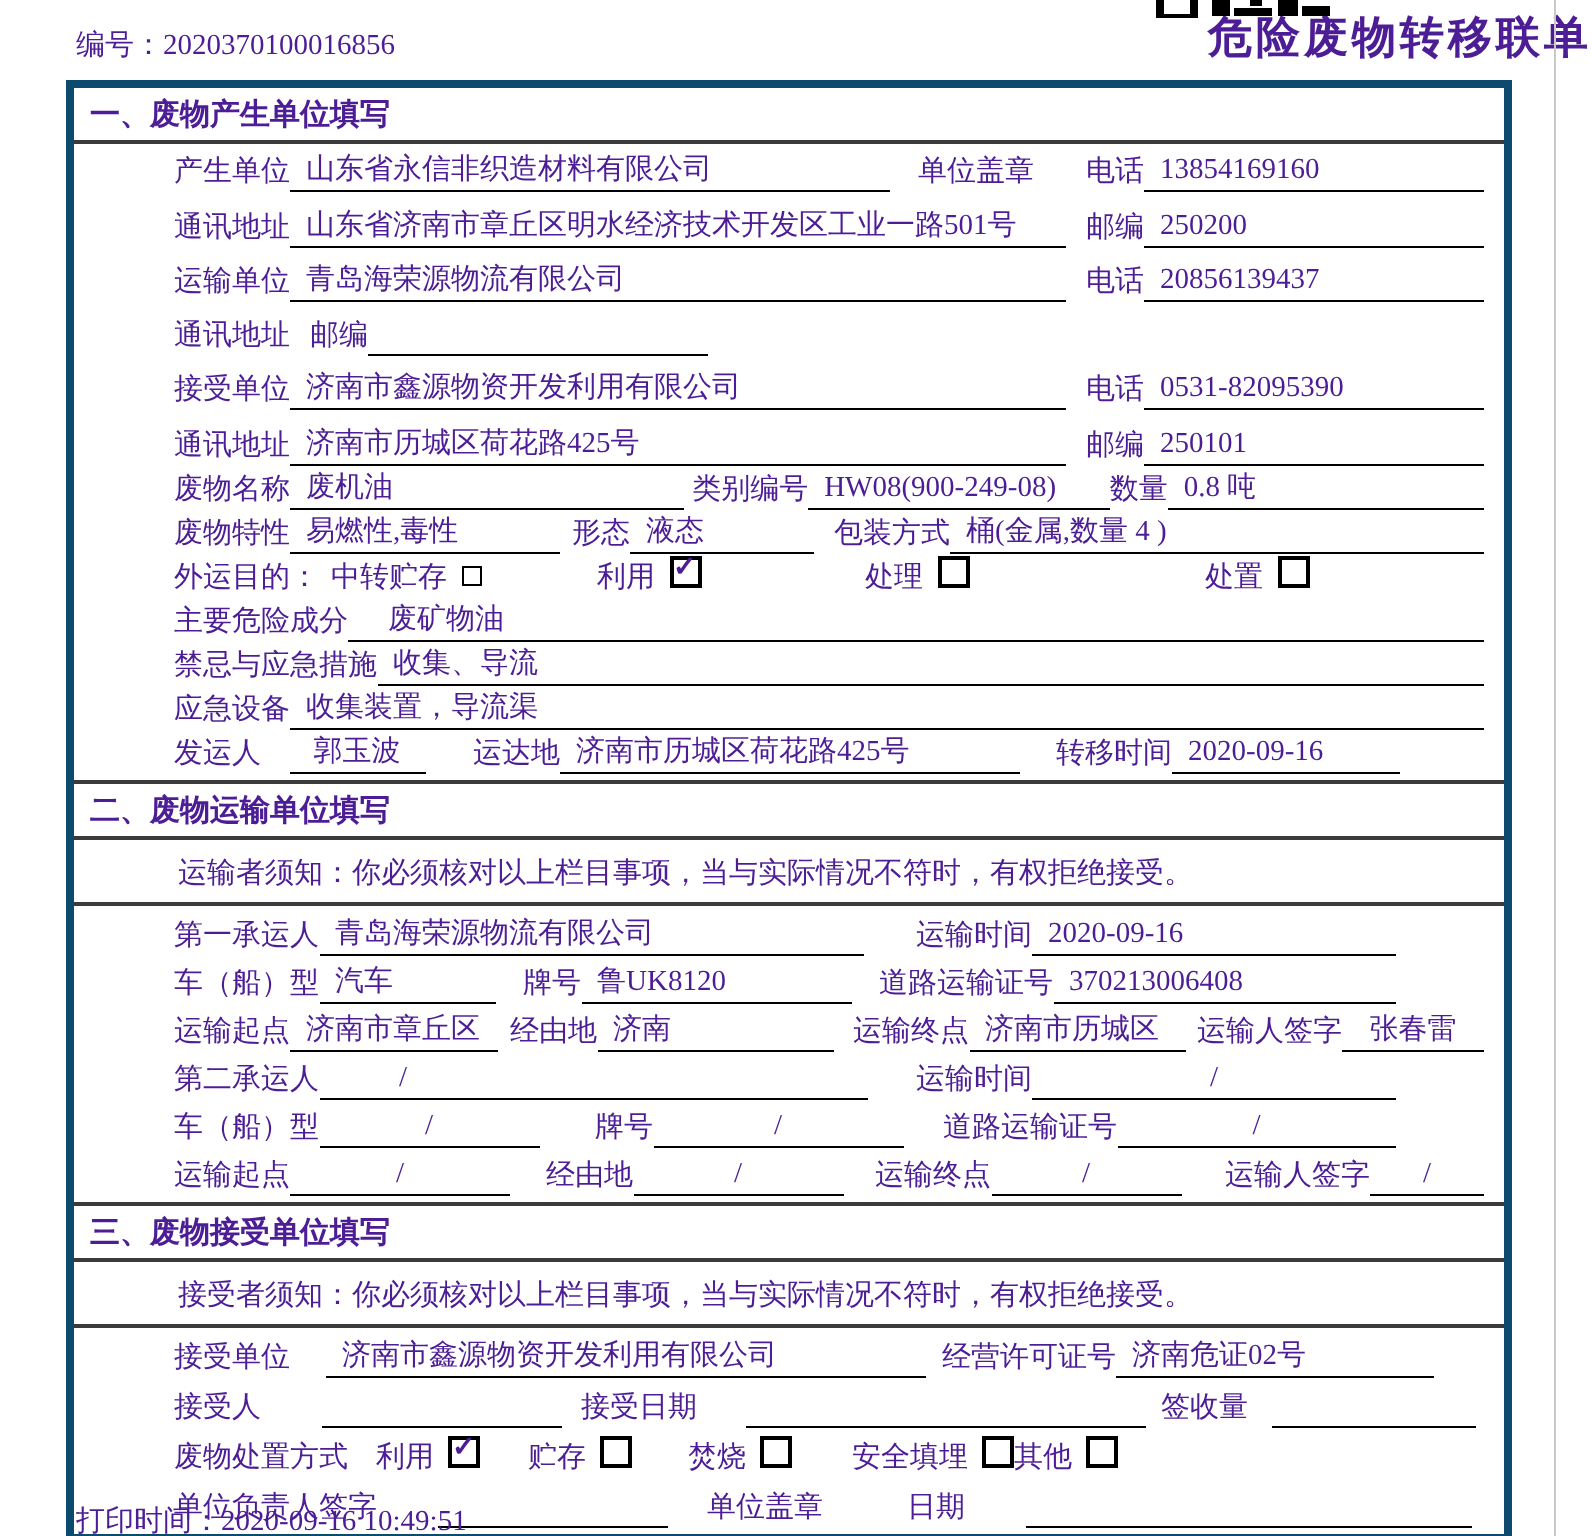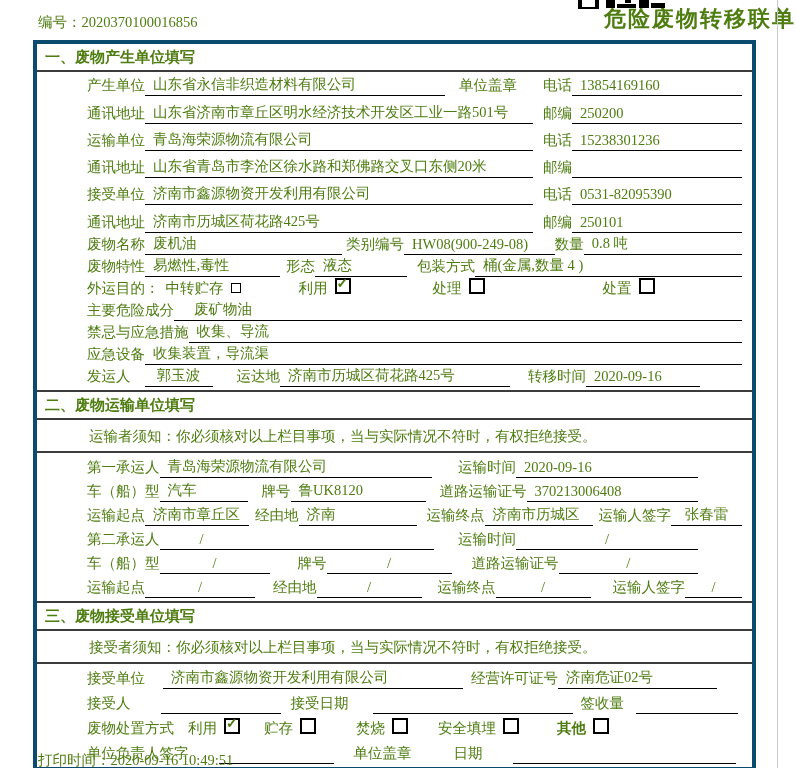--- a/index.html
+++ b/index.html
@@ -1,17 +1,17 @@
 <!DOCTYPE html>
 <html><head>
 <meta charset="utf-8">
 <style>
   html,body { margin:0; padding:0; background:#ffffff; }
   .page { position:relative; width:796px; height:768px; background:#fff; overflow:hidden;
-          font-family:"Liberation Serif","DejaVu Serif",serif; font-size:14.5px; color:#4d7c0f; }
+          font-family:"Liberation Serif","DejaVu Serif",serif; font-size:14.5px; color:#4c1d95; }
   .hdr-serial { position:absolute; left:38px; top:13px; white-space:nowrap; }
   .hdr-title { position:absolute; left:0; top:4px; width:100%; text-align:right;
                font-family:"Liberation Sans","DejaVu Sans",sans-serif; font-weight:bold;
                font-size:22px; letter-spacing:2px; }
   .qr { position:absolute; left:578px; top:0; width:88px; height:9px; overflow:hidden; }
   .qr .blk { position:absolute; background:#000; }
   .qr .finder { position:absolute; left:0; top:-9px; width:13px; height:12px; background:transparent; border:4px solid #000; }
   .page-edge { position:absolute; left:777px; top:0; width:1px; height:768px; background:#c9c9c9; }
 
   .box { position:absolute; left:33px; top:40px; width:723px; border:4px solid #0c4a6e;
@@ -74,26 +74,25 @@
       <span class="lb">通讯地址</span>
       <span class="u grow">山东省济南市章丘区明水经济技术开发区工业一路501号</span>
       <span class="lb" style="margin-left:10px;">邮编</span>
       <span class="u" style="width:170px;">250200</span>
     </div>
 
     <div class="row h27">
       <span class="lb">运输单位</span>
       <span class="u grow">青岛海荣源物流有限公司</span>
       <span class="lb" style="margin-left:10px;">电话</span>
-      <span class="u" style="width:170px;">15238301236</span>
+      <span class="u" style="width:170px;">20856139437</span>
     </div>
 
     <div class="row h27">
       <span class="lb">通讯地址</span>
-      <span class="u grow">山东省青岛市李沧区徐水路和郑佛路交叉口东侧20米</span>
       <span class="lb" style="margin-left:10px;">邮编</span>
       <span class="u" style="width:170px;"></span>
     </div>
 
     <div class="row h27">
       <span class="lb">接受单位</span>
       <span class="u grow">济南市鑫源物资开发利用有限公司</span>
       <span class="lb" style="margin-left:10px;">电话</span>
       <span class="u" style="width:170px;">0531-82095390</span>
     </div>
@@ -248,27 +247,27 @@
     </div>
 
     <div class="row h25">
       <span class="lb">废物处置方式</span>
       <span class="opt" style="margin-left:14px;">
         <span>利用</span><span class="cb checked"></span>
       </span>
       <span class="opt" style="margin-left:24px;">
         <span>贮存</span><span class="cb"></span>
       </span>
-      <span class="opt" style="margin-left:40px;">
+      <span class="opt" style="margin-left:28px;">
         <span>焚烧</span><span class="cb"></span>
       </span>
       <span class="opt" style="margin-left:30px;">
         <span>安全填埋</span><span class="cb"></span>
       </span>
-      <span class="opt" style="margin-left:38px;font-weight:bold;">
+      <span class="opt" style="">
         <span>其他</span><span class="cb"></span>
       </span>
     </div>
 
     <div class="row h25">
       <span class="lb">单位负责人签字</span>
       <span class="u" style="width:115px; margin-left:30px;"></span>
       <span class="lb" style="margin-left:20px;">单位盖章</span>
       <span class="lb" style="margin-left:42px;">日期</span>
       <span class="u grow" style="margin-left:30px; margin-right:6px;"></span>

